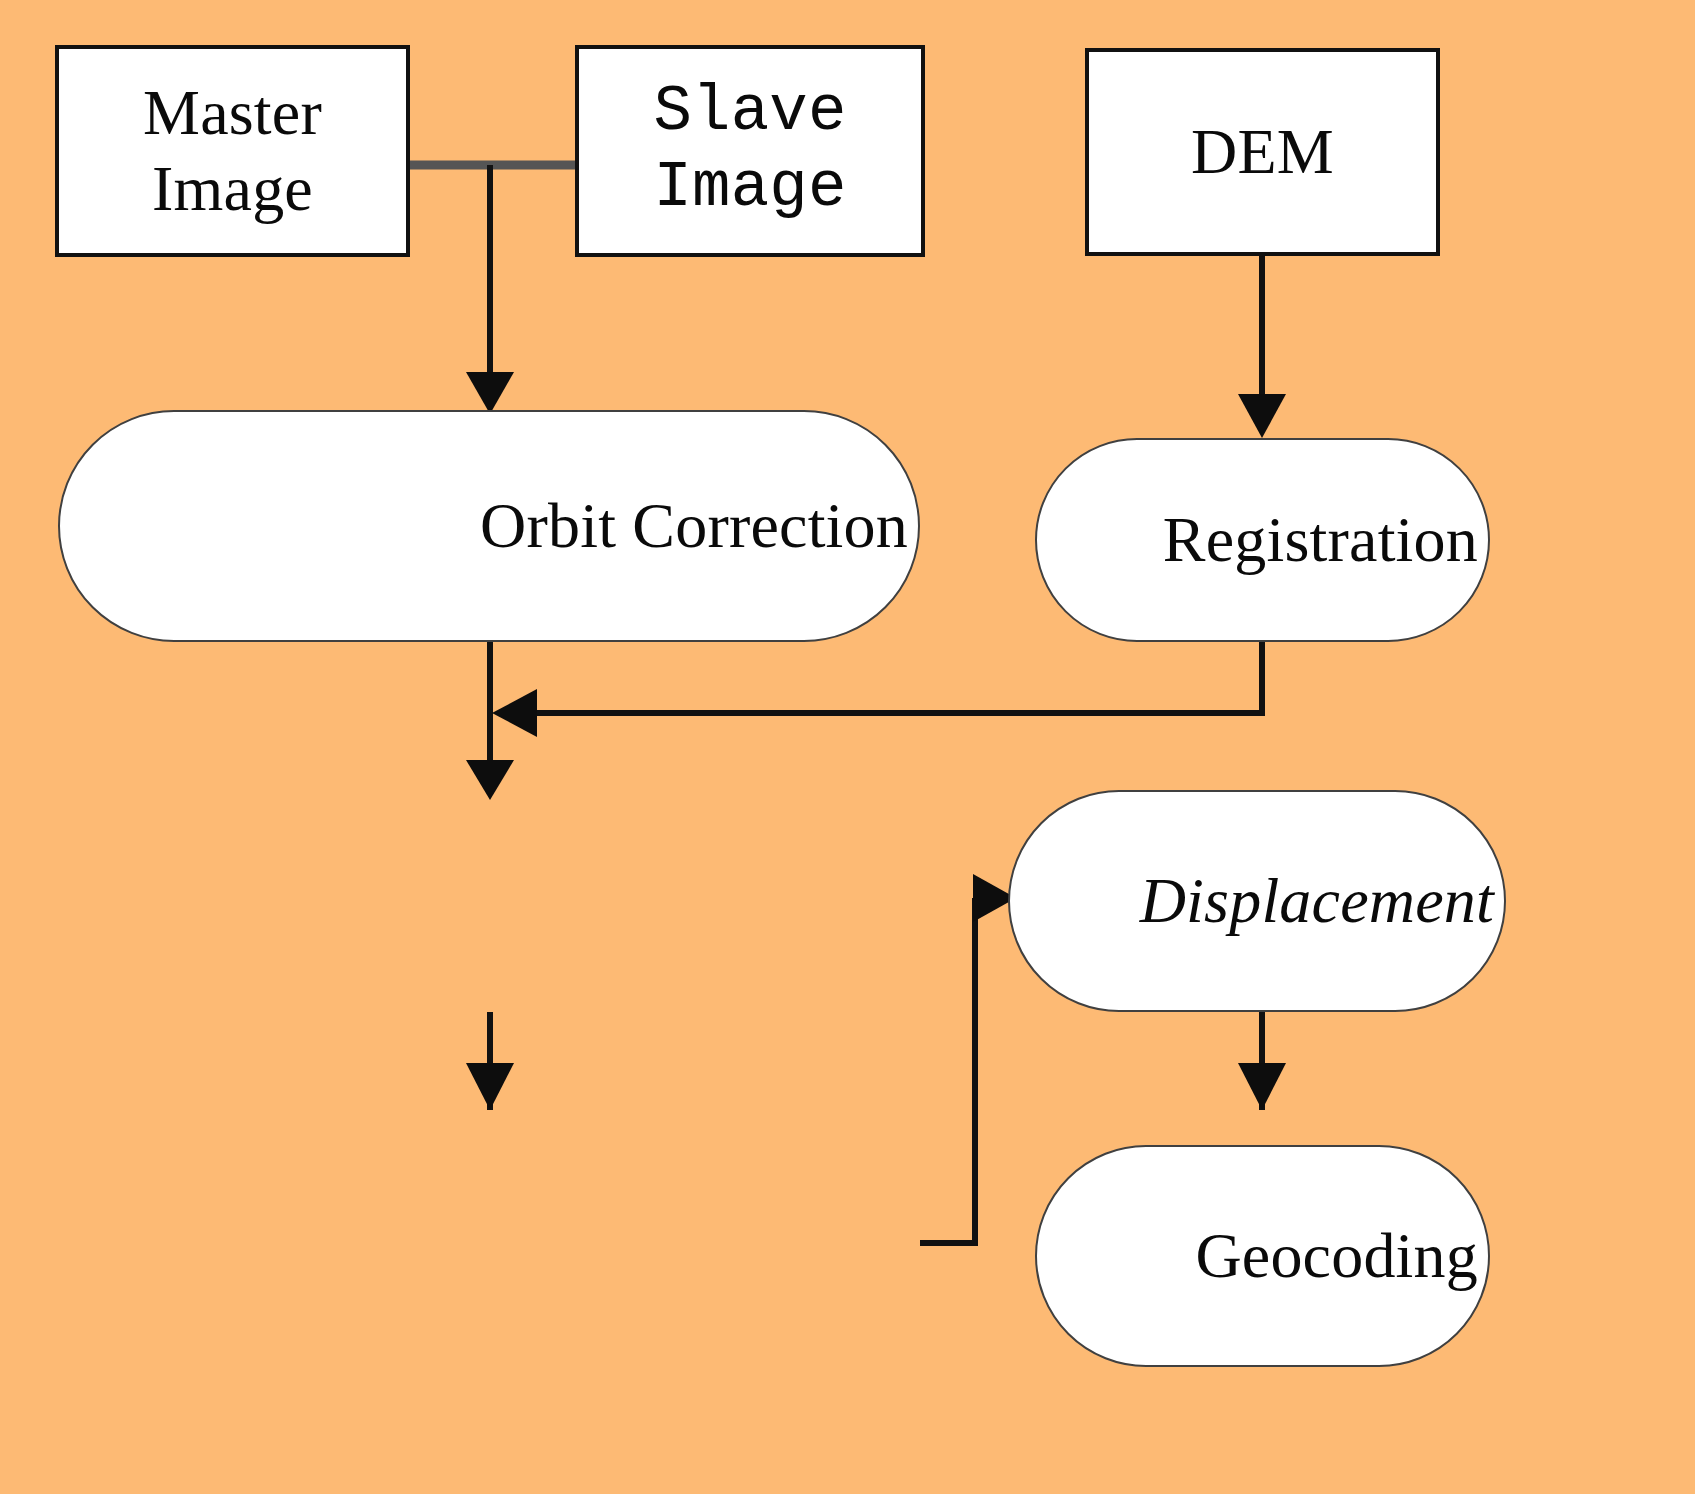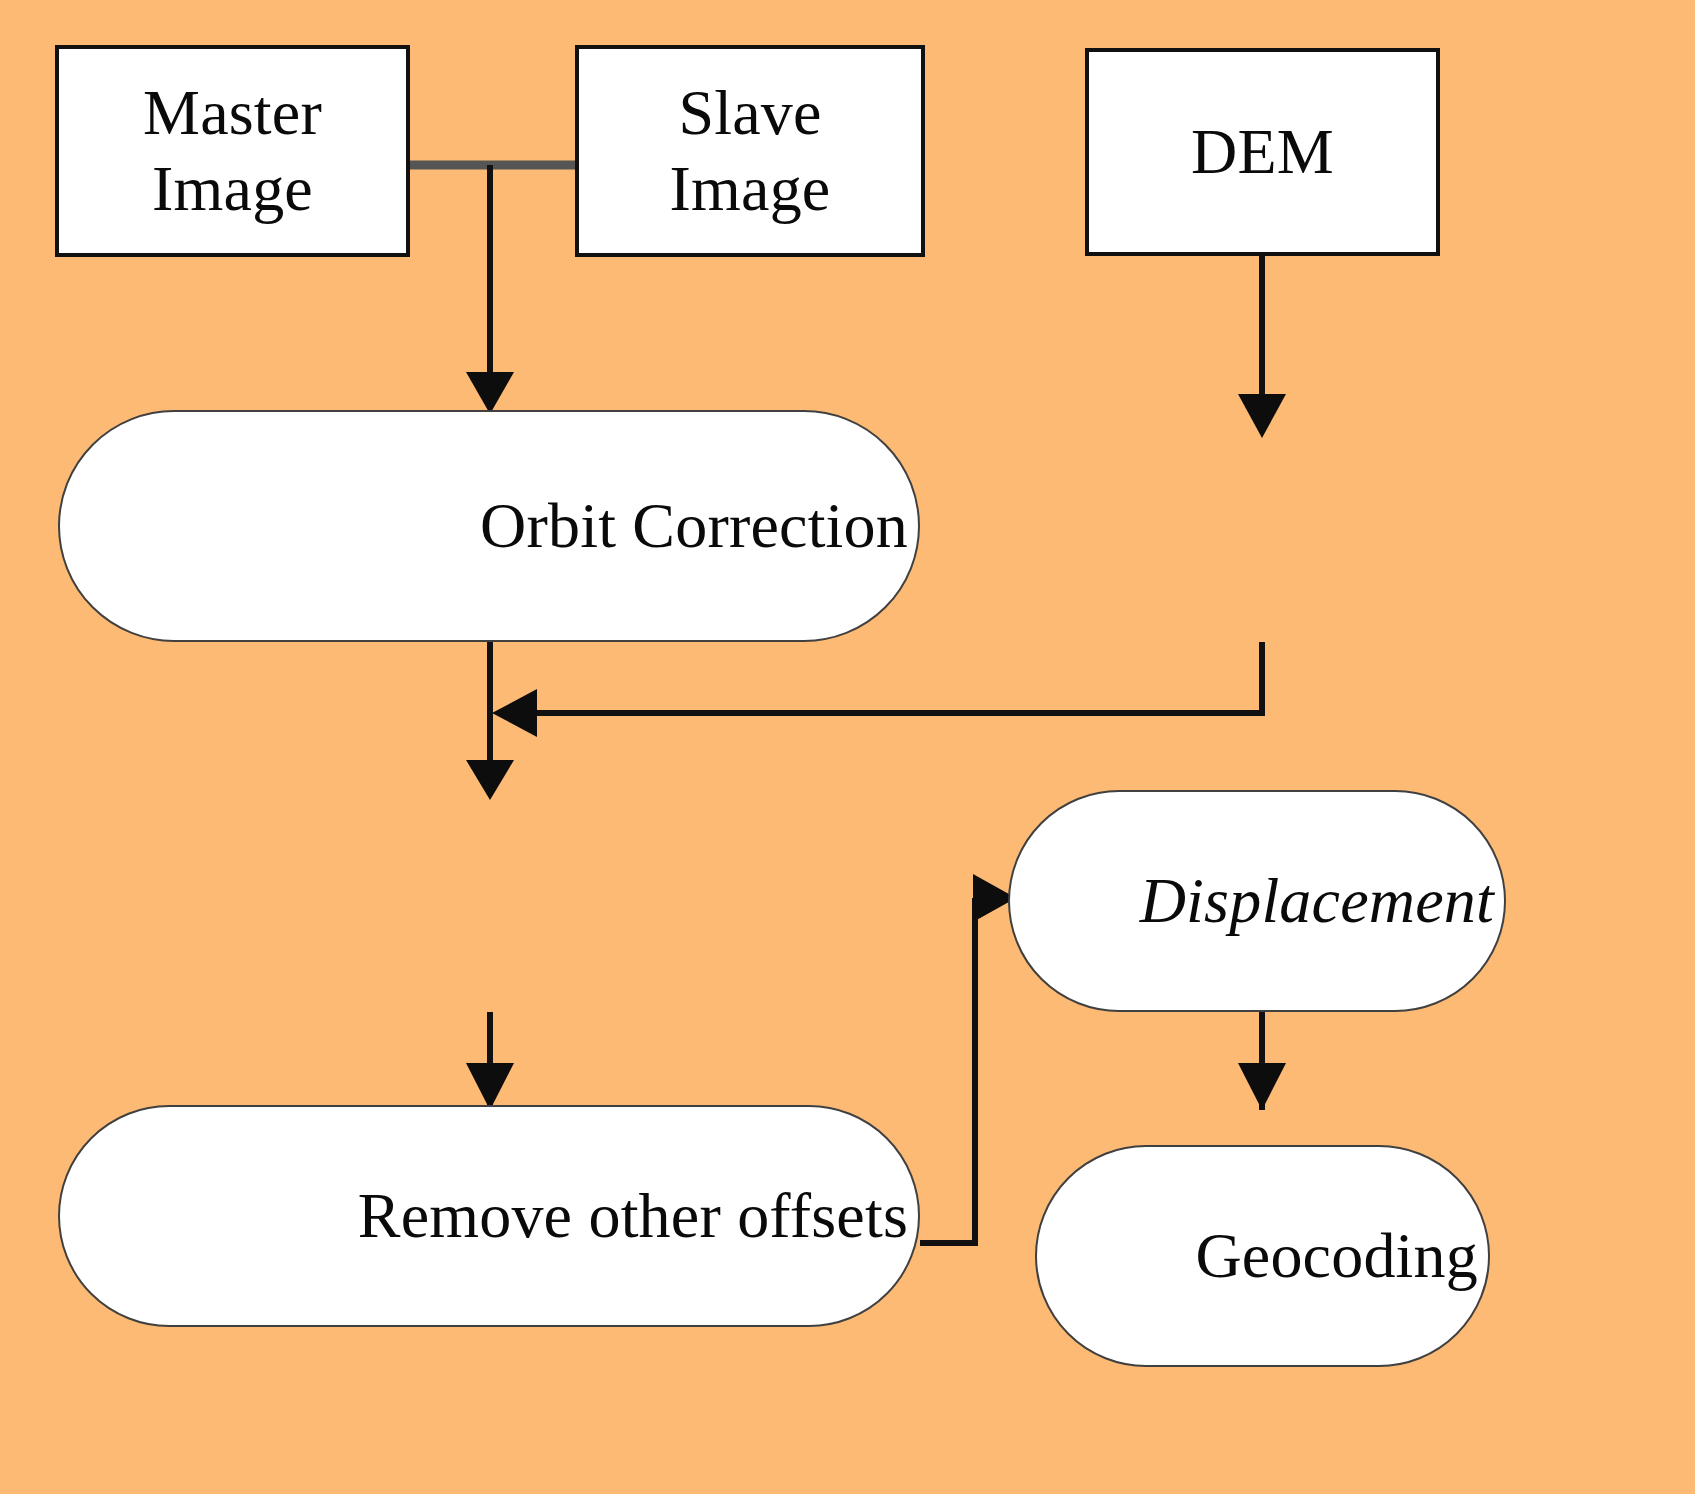--- a/index.html
+++ b/index.html
@@ -48,21 +48,21 @@
   }
   .node-label {
     display: block;
     padding: 0 10px;
     white-space: pre-line;
     font-weight: 400;
   }
 
   
   #node-master-image   { left: 55px;   top: 45px;   width: 355px; height: 212px; font-size: 64px; }
-  #node-slave-image    { left: 575px;  top: 45px;   width: 350px; height: 212px; font-size: 64px; }
+  #node-slave-image    { left: 575px;  top: 45px;   width: 350px; height: 212px; font-size: 64px; font-family: Liberation Mono, monospace; }
   #node-dem           { left: 1085px; top: 48px;   width: 355px; height: 208px; font-size: 64px; }
 
   #node-orbit-correction { left: 58px;   top: 410px;  width: 862px;  height: 232px; font-size: 64px; border-radius: 116px; }
   #node-registration     { left: 1035px; top: 438px;  width: 455px;  height: 204px; font-size: 64px; border-radius: 102px; }
 
   #node-calculate-offset { left: 58px;   top: 790px;  width: 868px;  height: 222px; font-size: 64px; border-radius: 111px; }
   #node-displacement     { left: 1008px; top: 790px;  width: 498px;  height: 222px; font-size: 64px; border-radius: 111px; font-style: italic; }
 
   #node-remove-offsets   { left: 58px;   top: 1105px; width: 862px;  height: 222px; font-size: 64px; border-radius: 111px; }
   #node-geocoding        { left: 1035px; top: 1105px; width: 455px;  height: 222px; font-size: 64px; border-radius: 111px; margin-top: 40px; }
@@ -137,27 +137,27 @@
   </div>
 
   <div class="node node-rect" id="node-dem">
     <span class="node-label">DEM</span>
   </div>
 
   <div class="node node-round" id="node-orbit-correction">
     <span class="node-label">Orbit Correction</span>
   </div>
 
+  <div class="node node-round" id="node-registration">
+    <span class="node-label">Registration</span>
+  </div>
 
 
   <div class="node node-round" id="node-displacement">
     <span class="node-label">Displacement</span>
   </div>
 
-  <div class="node node-round" id="node-remove-offsets">
-    <span class="node-label">Remove other offsets</span>
-  </div>
 
   <div class="node node-round" id="node-geocoding">
     <span class="node-label">Geocoding</span>
   </div>
 
 </div>
 
 </body></html>

